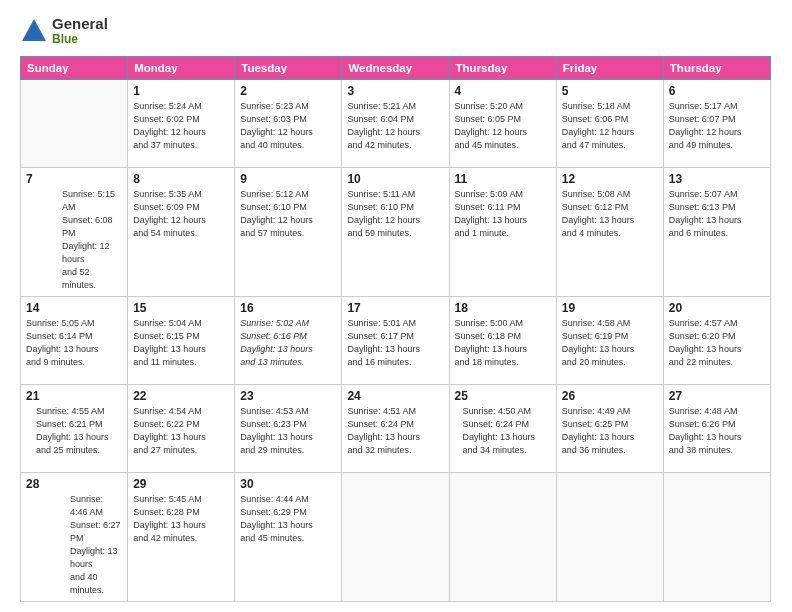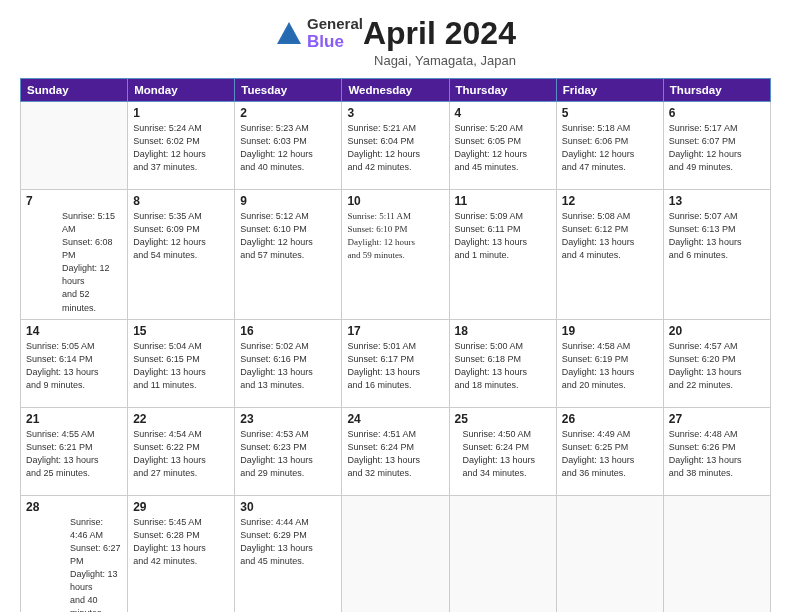--- a/index.html
+++ b/index.html
@@ -9,21 +9,20 @@
       width: 792px;
       height: 612px;
       overflow: hidden;
     }
     .page {
       width: 792px;
       height: 436px;
       padding: 16px 21px 12px 20px;
       display: flex;
       flex-direction: column;
-      align-items: center;
     }
     .header {
       display: flex;
       justify-content: space-between;
       align-items: flex-start;
       margin-bottom: 10px;
     }
     .logo {
       display: flex;
       align-items: center;
@@ -32,23 +31,23 @@
       display: flex;
       flex-direction: column;
       line-height: 1.1;
     }
     .logo-general {
       font-size: 15px;
       font-weight: bold;
       color: #333;
     }
     .logo-blue {
-      font-size: 17px;
-      font-weight: bold;
-      color: #8b5cf6;
+      font-size: 12px;
+      font-weight: bold;
+      color: #4d7c0f;
     }
     .logo-icon {
       width: 28px;
       height: 28px;
       margin-right: 4px;
     }
     .title-block {
       text-align: right;
     }
     .month-title {
@@ -61,21 +60,21 @@
       font-size: 13px;
       color: #555;
       margin-top: 2px;
     }
     .calendar {
       width: 100%;
       border-collapse: collapse;
       flex: 1;
     }
     .calendar th {
-      background: #4c1d95;
+      background: #ec4899;
       color: #fff;
       font-size: 11.5px;
       font-weight: bold;
       padding: 5px 6px;
       text-align: left;
       border: 1px solid #5a8fc5;
     }
     .calendar td {
       border: 1px solid #ccc;
       vertical-align: top;
@@ -112,24 +111,20 @@
     <div class="logo">
       <svg class="logo-icon" viewBox="0 0 28 28">
         <polygon points="14,2 26,24 2,24" fill="#2a6db5"></polygon>
         <polygon points="14,6 23,22 5,22" fill="#1a5fa8" opacity="0.3"></polygon>
       </svg>
       <div class="logo-text">
         <span class="logo-general">General</span>
         <span class="logo-blue">Blue</span>
       </div>
     </div>
-    <div class="title-block">
-      <div class="month-title">April 2024</div>
-      <div class="location">Nagai, Yamagata, Japan</div>
-    </div>
   </div>
 
   <table class="calendar">
     <thead>
       <tr>
       <th>Sunday</th>
           <th>Monday</th>
           <th>Tuesday</th>
           <th>Wednesday</th>
           <th>Thursday</th>
@@ -200,21 +195,21 @@
           </td>
           <td>
             <span class="day-number">9</span>
             <div class="day-info" style="white-space: pre-line;">Sunrise: 5:12 AM
 Sunset: 6:10 PM
 Daylight: 12 hours
 and 57 minutes.</div>
           </td>
           <td>
             <span class="day-number">10</span>
-            <div class="day-info" style="white-space: pre-line; font-family: Liberation Serif, serif;">Sunrise: 5:11 AM
+            <div class="day-info" style="white-space: pre-line;">Sunrise: 5:11 AM
 Sunset: 6:10 PM
 Daylight: 12 hours
 and 59 minutes.</div>
           </td>
           <td>
             <span class="day-number">11</span>
             <div class="day-info" style="white-space: pre-line;">Sunrise: 5:09 AM
 Sunset: 6:11 PM
 Daylight: 13 hours
 and 1 minute.</div>
@@ -244,21 +239,21 @@
           </td>
           <td>
             <span class="day-number">15</span>
             <div class="day-info" style="white-space: pre-line;">Sunrise: 5:04 AM
 Sunset: 6:15 PM
 Daylight: 13 hours
 and 11 minutes.</div>
           </td>
           <td>
             <span class="day-number">16</span>
-            <div class="day-info" style="white-space: pre-line;">Sunrise: 5:02 AM
+            <div class="day-info" style="white-space: pre-line; font-style: italic;">Sunrise: 5:02 AM
 Sunset: 6:16 PM
 Daylight: 13 hours
 and 13 minutes.</div>
           </td>
           <td>
             <span class="day-number">17</span>
             <div class="day-info" style="white-space: pre-line;">Sunrise: 5:01 AM
 Sunset: 6:17 PM
 Daylight: 13 hours
 and 16 minutes.</div>
@@ -281,21 +276,21 @@
             <span class="day-number">20</span>
             <div class="day-info" style="white-space: pre-line;">Sunrise: 4:57 AM
 Sunset: 6:20 PM
 Daylight: 13 hours
 and 22 minutes.</div>
           </td>
         </tr>
         <tr>
           <td>
             <span class="day-number">21</span>
-            <div class="day-info" style="white-space: pre-line;">Sunrise: 4:55 AM
+            <div class="day-info" style="white-space: pre-line; margin-left: 10px;">Sunrise: 4:55 AM
 Sunset: 6:21 PM
 Daylight: 13 hours
 and 25 minutes.</div>
           </td>
           <td>
             <span class="day-number">22</span>
             <div class="day-info" style="white-space: pre-line;">Sunrise: 4:54 AM
 Sunset: 6:22 PM
 Daylight: 13 hours
 and 27 minutes.</div>

